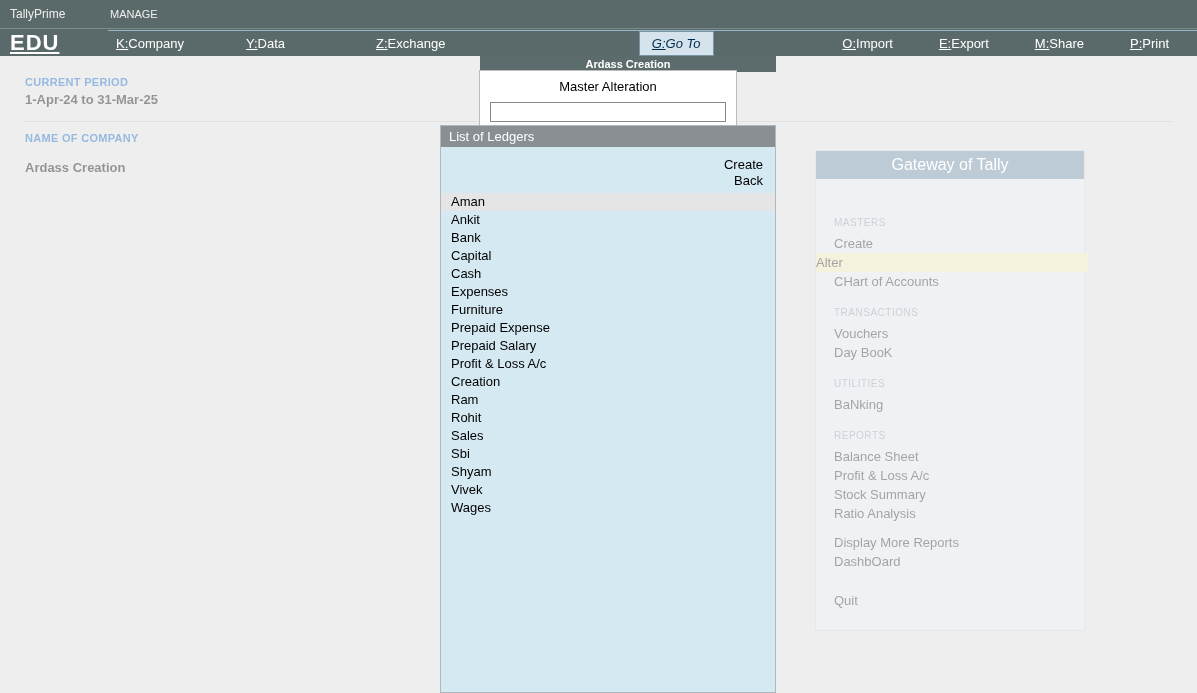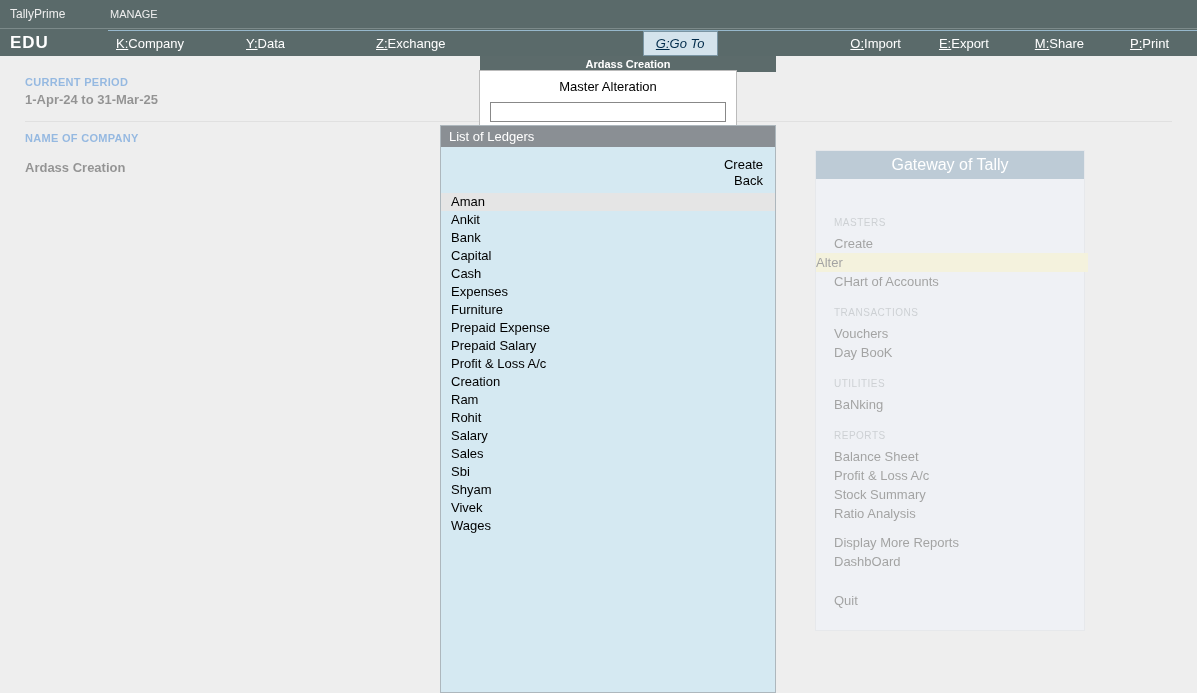--- a/index.html
+++ b/index.html
@@ -27,21 +27,21 @@
     height: 28px;
     display: flex;
     align-items: center;
     border-top: 1px solid #7c8a8a;
   }
   .brand {
     width: 108px;
     padding-left: 10px;
   }
   .brand-sub { font-size: 12px; color: #eee; }
-  .brand-main { font-size: 17px; font-weight: bold; letter-spacing: 1px; }
+  .brand-main { font-size: 22px; font-weight: bold; letter-spacing: 1px; text-decoration: underline; }
   .manage-label { font-size: 11px; color: #eee; margin-left: 2px; }
   .menu-area {
     flex: 1;
     display: flex;
     align-items: center;
     border-top: 1px solid #97b8cc;
   }
   .topbar-row1 .menu-area { border-top: none; }
   .menu-item {
     padding: 4px 8px;
@@ -195,21 +195,21 @@
         <span class="ul">Z:</span><span>Exchange</span>
       </div>
       <div class="menu-spacer"></div>
       <span class="goto-btn">
         <span class="ul">G:</span><span>Go To</span>
       </span>
       <div class="menu-spacer"></div>
       <div class="menu-item">
         <span class="ul">O:</span><span>Import</span>
       </div>
-      <div class="menu-item" style="margin-left:22px;">
+      <div class="menu-item" style="margin-left:30px;">
         <span class="ul">E:</span><span>Export</span>
       </div>
       <div class="menu-item" style="margin-left:30px;">
         <span class="ul">M:</span><span>Share</span>
       </div>
       <div class="menu-item" style="margin-left:30px; margin-right:20px;">
         <span class="ul">P:</span><span>Print</span>
       </div>
     </div>
   </div>
@@ -276,21 +276,20 @@
         <div class="litm">Capital</div>
         <div class="litm">Cash</div>
         <div class="litm">Expenses</div>
         <div class="litm">Furniture</div>
         <div class="litm">Prepaid Expense</div>
         <div class="litm">Prepaid Salary</div>
         <div class="litm">Profit &amp; Loss A/c</div>
         <div class="litm">Creation</div>
         <div class="litm">Ram</div>
         <div class="litm">Rohit</div>
-        <div class="litm">Salary</div>
         <div class="litm">Sales</div>
         <div class="litm">Sbi</div>
         <div class="litm">Shyam</div>
         <div class="litm">Vivek</div>
         <div class="litm">Wages</div>
       </div>
   </div>
 
 </div>
 

